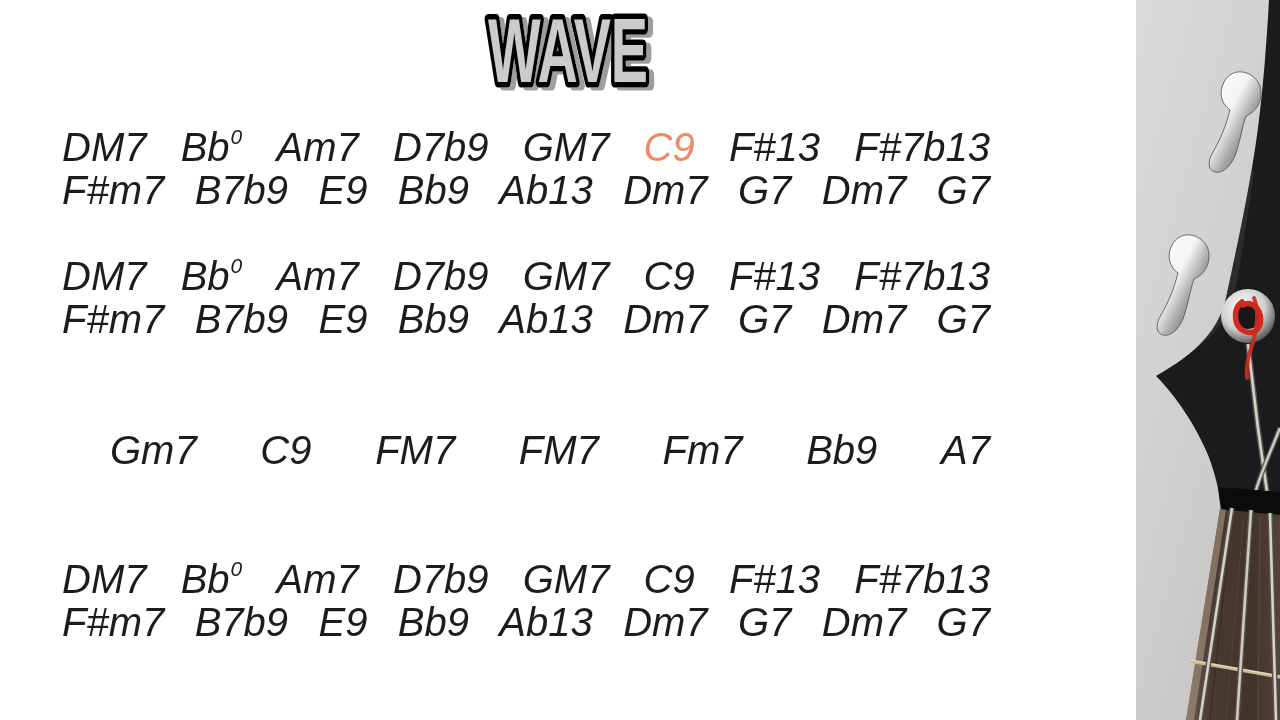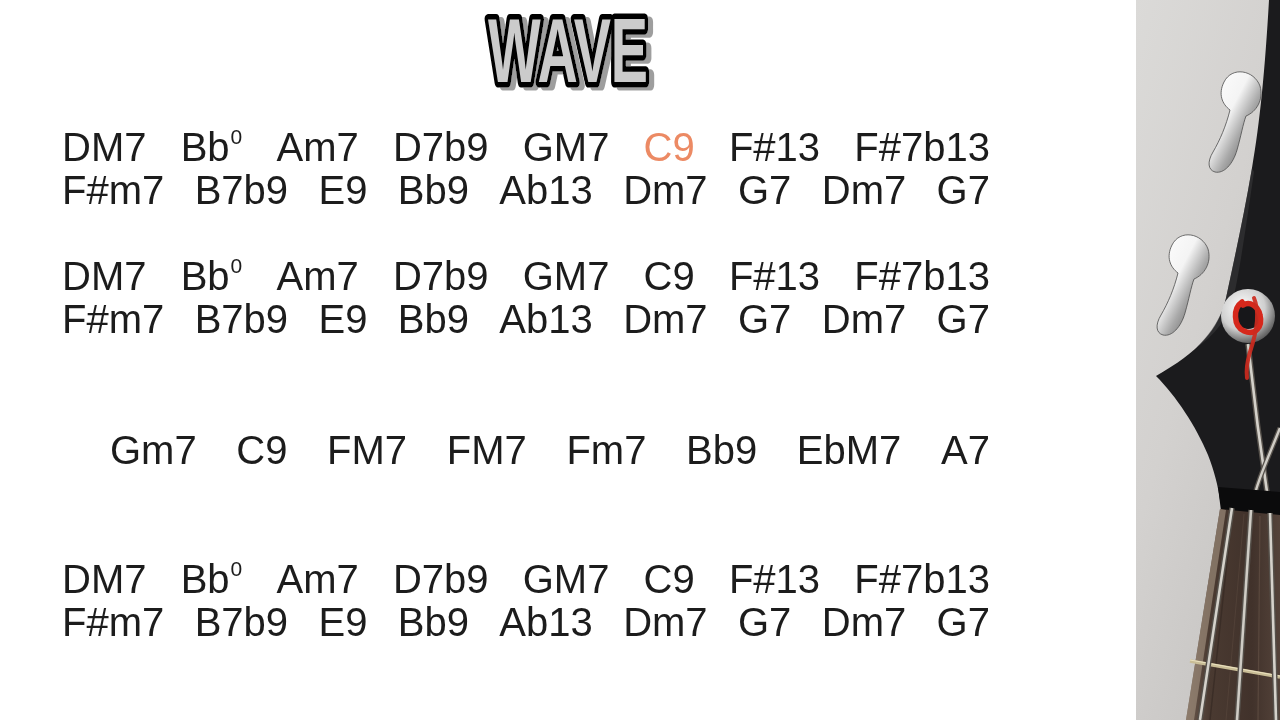--- a/index.html
+++ b/index.html
@@ -26,21 +26,21 @@
   }
   .chord-section { margin: 0; }
   .sec-a-section-2 { margin-top: 43px; }
   .sec-bridge     { margin-top: 88px; }
   .sec-a-section-3{ margin-top: 86px; }
   .chord-line {
     display: flex; justify-content: space-between; align-items: baseline;
     height: 43px; line-height: 43px; white-space: nowrap;
   }
   .sec-bridge .chord-line { padding-left: 48px; }
-  .chord { display: inline-block; }
+  .chord { display: inline-block; font-style: italic; }
   .chord-sup {
     font-size: 21px;
     vertical-align: 17px;
     margin-left: 1px;
     line-height: 0;
   }
 
   
   .photo {
     position: absolute; right: 0; top: 0; width: 144px; height: 720px;
@@ -113,21 +113,20 @@
         </div>
       </section>
       <section class="chord-section sec-bridge">
         <div class="chord-line">
           <span class="chord"><span class="chord-text">Gm7</span></span>
           <span class="chord"><span class="chord-text">C9</span></span>
           <span class="chord"><span class="chord-text">FM7</span></span>
           <span class="chord"><span class="chord-text">FM7</span></span>
           <span class="chord"><span class="chord-text">Fm7</span></span>
           <span class="chord"><span class="chord-text">Bb9</span></span>
-          <span class="chord"><span class="chord-text">EbM7</span></span>
           <span class="chord"><span class="chord-text">A7</span></span>
         </div>
       </section>
       <section class="chord-section sec-a-section-3">
         <div class="chord-line">
           <span class="chord"><span class="chord-text">DM7</span></span>
           <span class="chord"><span class="chord-text">Bb</span><span class="chord-sup">0</span></span>
           <span class="chord"><span class="chord-text">Am7</span></span>
           <span class="chord"><span class="chord-text">D7b9</span></span>
           <span class="chord"><span class="chord-text">GM7</span></span>

